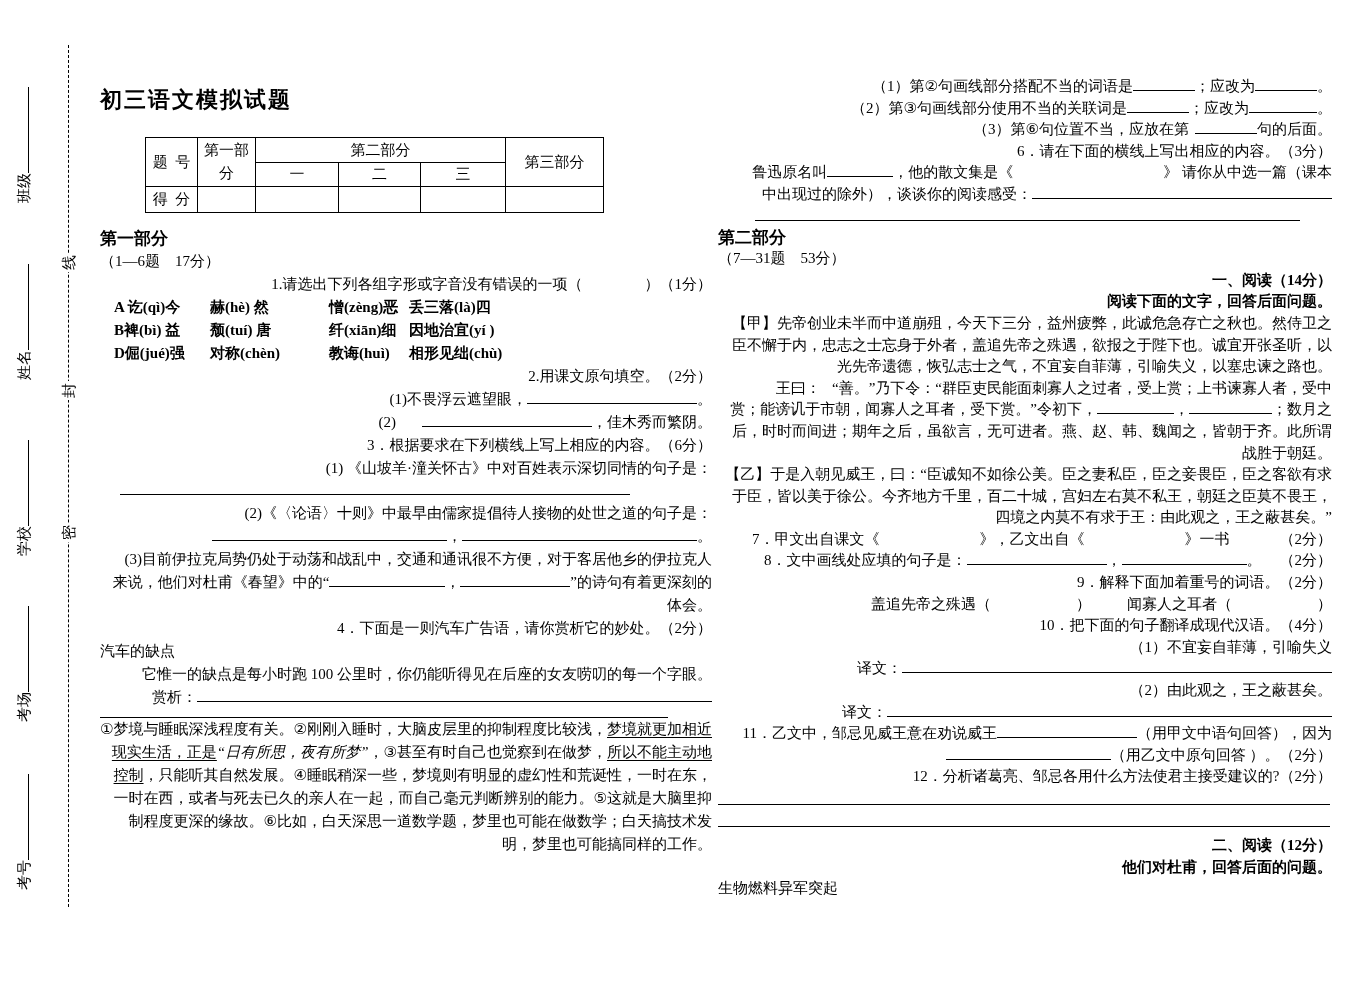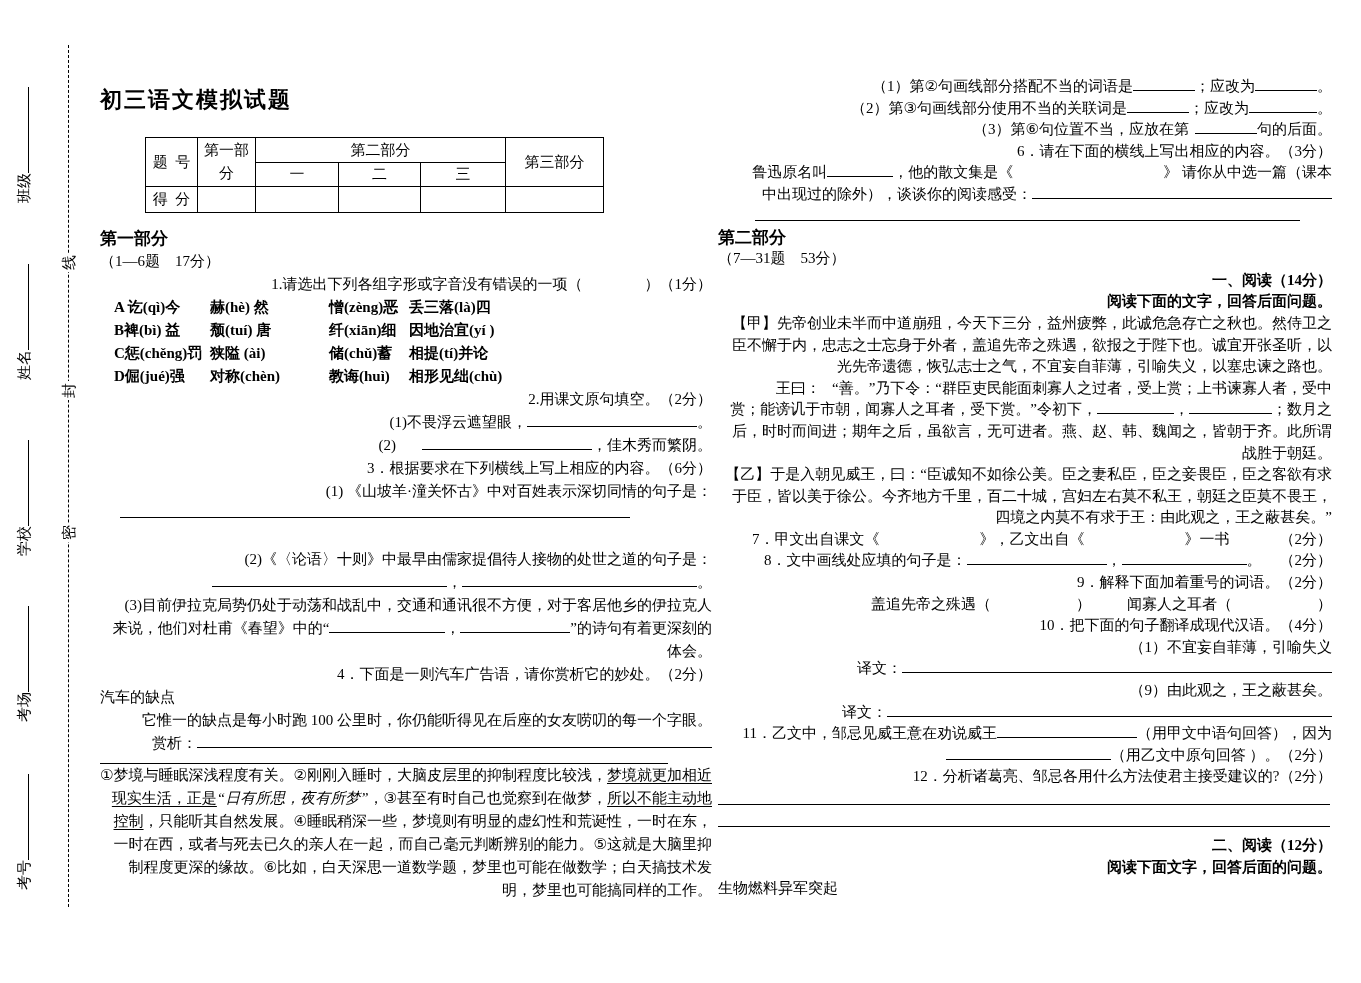--- a/index.html
+++ b/index.html
@@ -96,40 +96,34 @@
         <span class="c3">憎(zèng)恶</span>
         <span>丢三落(là)四</span>
     </div>
     <div class="optrow">
       <span class="c1">B裨(bì) 益</span>
         <span class="c2">颓(tuí) 唐</span>
         <span class="c3">纤(xiān)细</span>
         <span>因地治宜(yí )</span>
     </div>
     <div class="optrow">
-      <span class="c1">C惩(chěng)罚</span>
-        <span class="c2">狭隘 (ài)</span>
-        <span class="c3">储(chǔ)蓄</span>
-        <span>相提(tí)并论</span>
-    </div>
-    <div class="optrow">
       <span class="c1">D倔(jué)强</span>
         <span class="c2">对称(chèn)</span>
         <span class="c3">教诲(huì)</span>
         <span>相形见绌(chù)</span>
     </div>
 
     <p>2.用课文原句填空。（2分）</p>
     <p class="indent1 nowrap"><span>(1)不畏浮云遮望眼，</span><span class="blank" style="width:170px"></span><span>。</span></p>
     <p class="indent1 nowrap"><span>(2)</span><span class="gap" style="width:26px"></span><span class="blank" style="width:170px"></span><span>，佳木秀而繁阴。</span></p>
 
     <p>3．根据要求在下列横线上写上相应的内容。（6分）</p>
     <p class="indent1">(1) 《山坡羊·潼关怀古》中对百姓表示深切同情的句子是：</p>
     <div class="hline" style="margin:14px 0 0 20px;width:510px"></div>
-    <p class="indent1" style="margin-top:30px">(2)《〈论语〉十则》中最早由儒家提倡待人接物的处世之道的句子是：</p>
+    <p class="indent1" style="margin-top:7px">(2)《〈论语〉十则》中最早由儒家提倡待人接物的处世之道的句子是：</p>
     <p class="nowrap" style="padding-left:45px"><span class="blank" style="width:235px"></span><span>，</span><span class="blank" style="width:235px"></span><span>。</span></p>
     <p style="text-indent:20px"><span>(3)目前伊拉克局势仍处于动荡和战乱中，交通和通讯很不方便，对于客居他乡的伊拉克人来说，他们对杜甫《春望》中的“</span><span class="blank" style="width:116px"></span><span>，</span><span class="blank" style="width:110px"></span><span>”的诗句有着更深刻的体会。</span></p>
 
     <p>4．下面是一则汽车广告语，请你赏析它的妙处。（2分）</p>
     <p class="center">汽车的缺点</p>
     <p style="text-indent:26px">它惟一的缺点是每小时跑 100 公里时，你仍能听得见在后座的女友唠叨的每一个字眼。</p>
     <p class="nowrap"><span>赏析：</span><span class="blank" style="width:515px"></span></p>
     <div class="hline" style="margin-top:8px;width:568px"></div>
 
     <p><span>①梦境与睡眠深浅程度有关。②刚刚入睡时，大脑皮层里的抑制程度比较浅，</span><span class="u">梦境就更加相近现实生活，正是</span><span class="i">“日有所思，夜有所梦”</span><span>，③甚至有时自己也觉察到在做梦，</span><span class="u">所以不能主动地控制</span><span>，只能听其自然发展。④睡眠稍深一些，梦境则有明显的虚幻性和荒诞性，一时在东，一时在西，或者与死去已久的亲人在一起，而自己毫元判断辨别的能力。⑤这就是大脑里抑制程度更深的缘故。⑥比如，白天深思一道数学题，梦里也可能在做数学；白天搞技术发明，梦里也可能搞同样的工作。</span></p>
@@ -160,28 +154,28 @@
     <p class="nowrap"><span>7．甲文出自课文《</span><span class="gap" style="width:100px"></span><span>》，乙文出自《</span><span class="gap" style="width:100px"></span><span>》一书</span><span class="gap" style="width:50px"></span><span>（2分）</span></p>
 
     <p class="nowrap"><span>8．文中画线处应填的句子是：</span><span class="blank" style="width:140px"></span><span>，</span><span class="blank" style="width:125px"></span><span>。</span><span class="gap" style="width:18px"></span><span>（2分）</span></p>
 
     <p>9．解释下面加着重号的词语。（2分）</p>
     <p class="nowrap indent1"><span>盖追先帝之殊遇（</span><span class="gap" style="width:85px"></span><span>）</span><span class="gap" style="width:36px"></span><span>闻寡人之耳者（</span><span class="gap" style="width:85px"></span><span>）</span></p>
 
     <p>10．把下面的句子翻译成现代汉语。（4分）</p>
     <p style="padding-left:8px">（1）不宜妄自菲薄，引喻失义</p>
     <p class="nowrap"><span>译文：</span><span class="blank" style="width:430px"></span></p>
-    <p style="padding-left:8px">（9）由此观之，王之蔽甚矣。</p>
+    <p style="padding-left:8px">（2）由此观之，王之蔽甚矣。</p>
     <p class="nowrap"><span>译文：</span><span class="blank" style="width:445px"></span></p>
 
     <p class="nowrap"><span>11．乙文中，邹忌见威王意在劝说威王</span><span class="blank" style="width:140px"></span><span>（用甲文中语句回答），因为</span></p>
     <p class="nowrap" style="padding-left:20px"><span class="blank" style="width:165px"></span><span>（用乙文中原句回答 ）。（2分）</span></p>
 
     <p>12．分析诸葛亮、邹忌各用什么方法使君主接受建议的?（2分）</p>
     <div class="hline" style="margin-top:16px;width:612px"></div>
     <div class="hline" style="margin-top:21px;width:612px"></div>
 
     <p class="b" style="margin-top:8px">二、阅读（12分）</p>
-    <p class="b">阅读下面文字，回答后面的问题。</p>
+    <p class="b">他们对杜甫，回答后面的问题。</p>
     <p class="center">生物燃料异军突起</p>
 
   </div>
 </div>
 
 </body></html>

